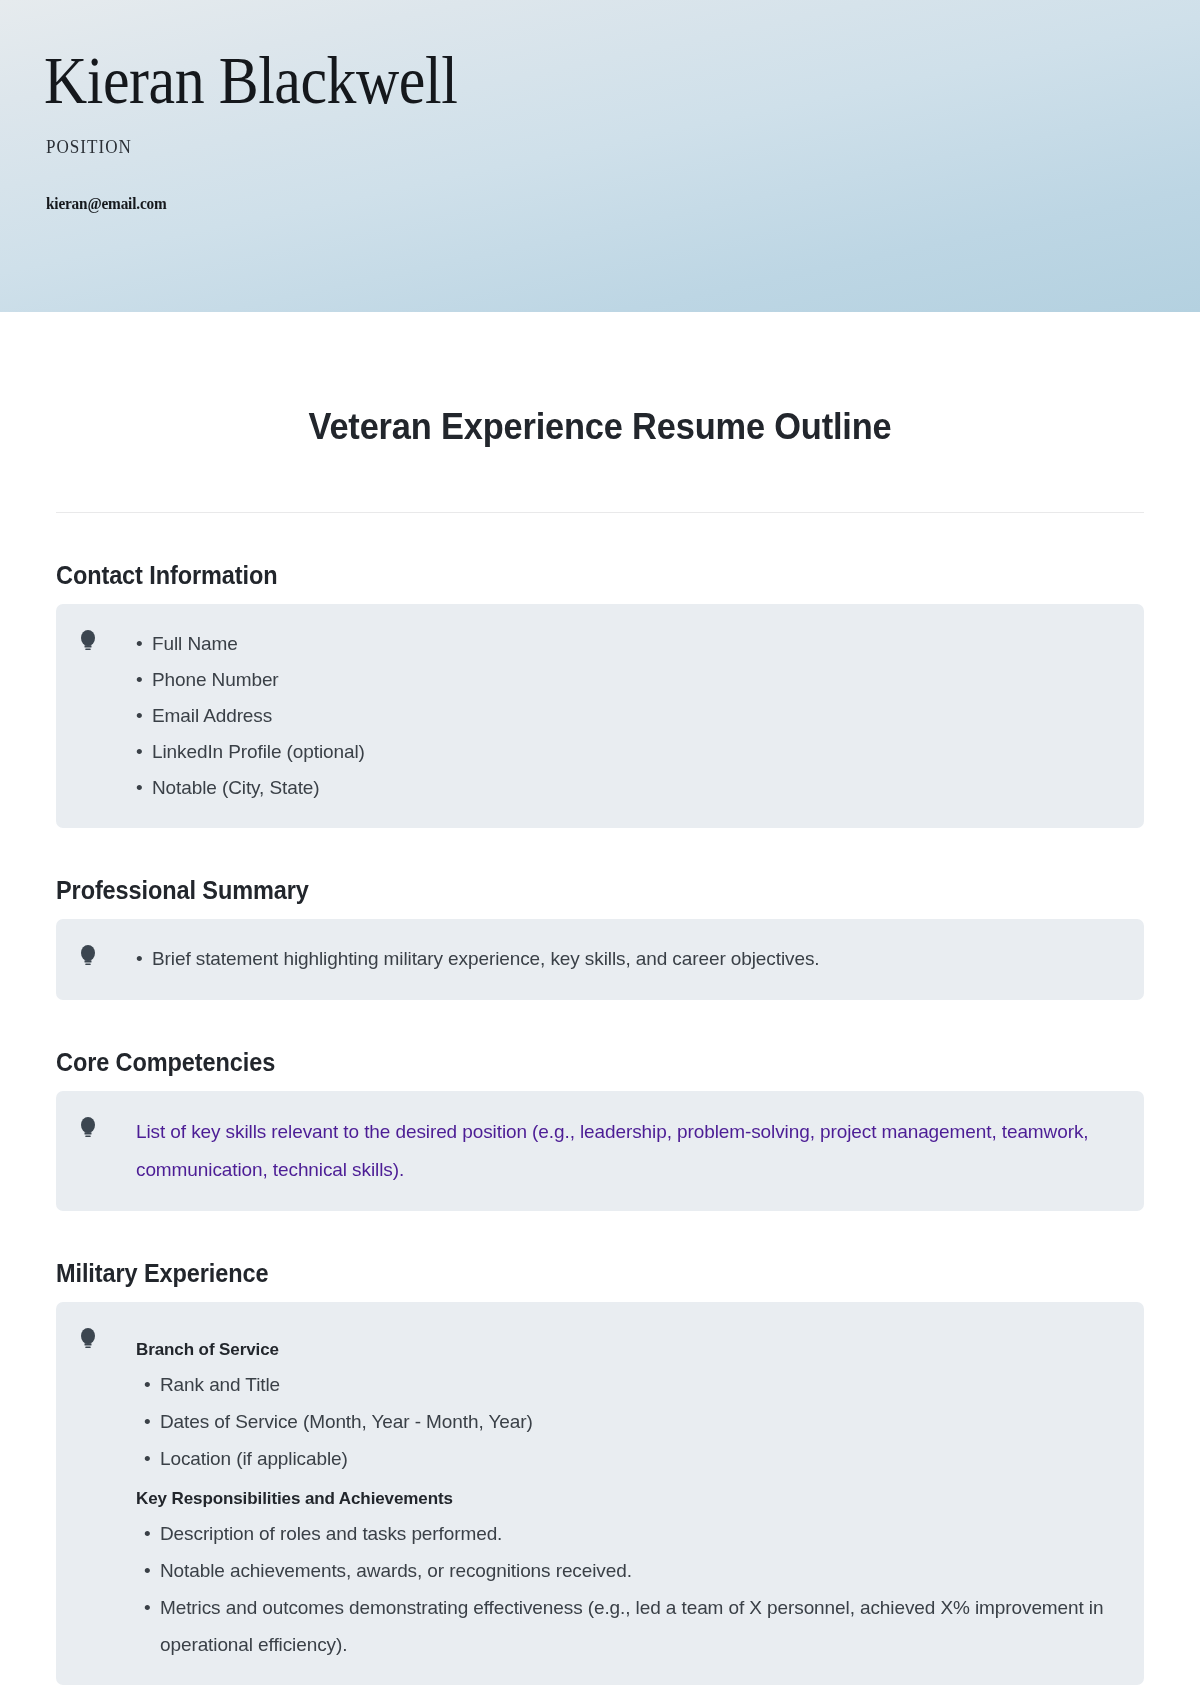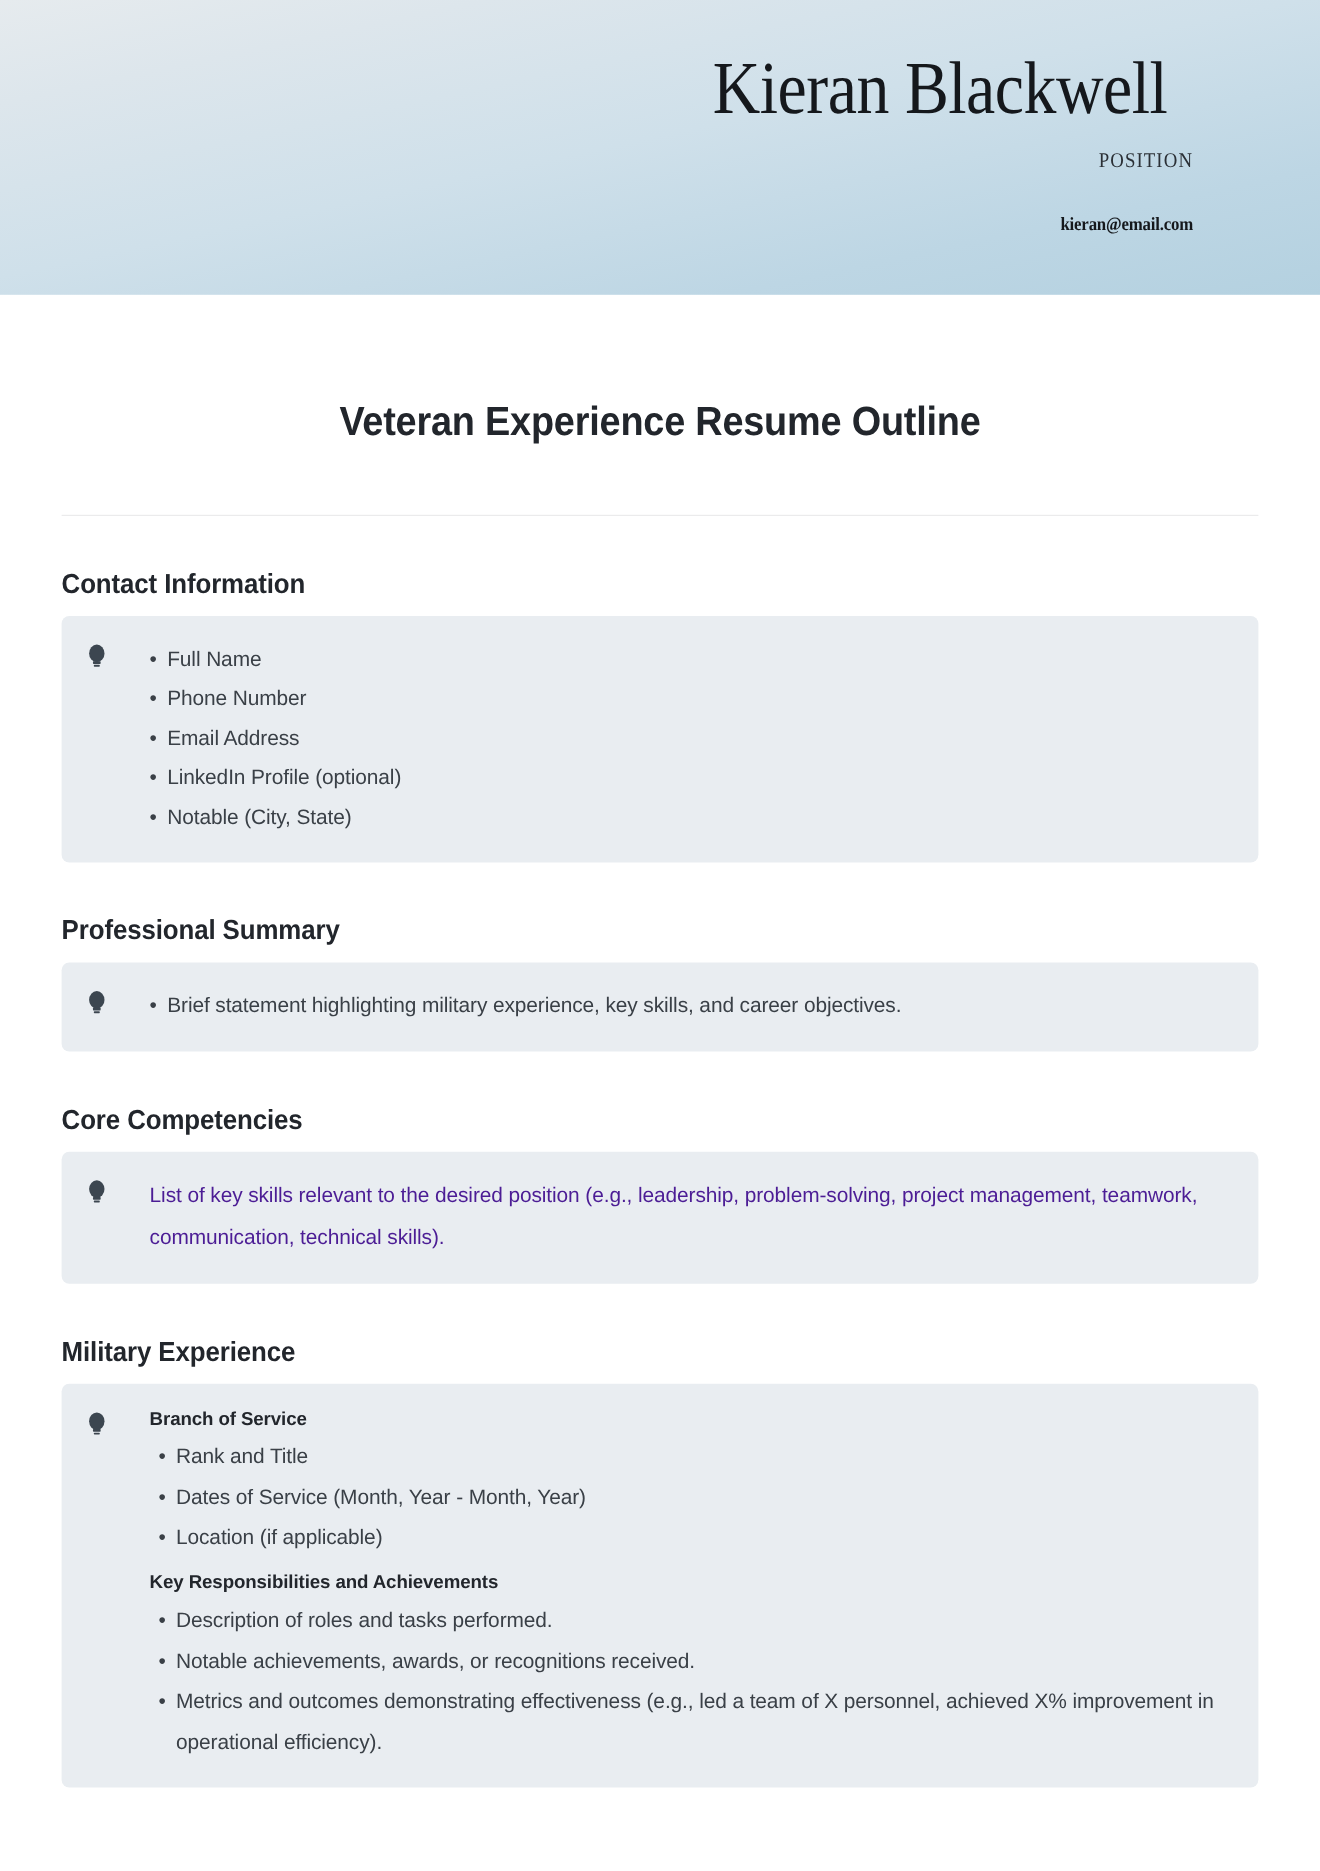--- a/index.html
+++ b/index.html
@@ -13,24 +13,23 @@
     min-height: 1701px;
     font-family: "Liberation Sans", sans-serif;
     color: #2f3640;
     overflow: hidden;
   }
 
   
   .resume-header {
     position: relative;
     width: 1200px;
-    height: 268px;
+    height: 312px;
     background: linear-gradient(168deg, #e6ebee 0%, #dde6ec 18%, #cfe0ea 48%, #bdd6e4 78%, #b4d1e0 100%);
     overflow: hidden;
-    text-align: right;
   }
   .resume-header .hdr-inner {
     padding: 46px 0 0 44px;
   }
   .person-name {
     font-family: "Liberation Serif", "DejaVu Serif", serif;
     font-size: 68px;
     line-height: 1.0;
     font-weight: 400;
     letter-spacing: -0.5px;
@@ -140,21 +139,21 @@
     line-height: 2.0;
     color: #4c1d95;
     margin: 0;
     padding-left: 0;
     letter-spacing: -0.1px;
   }
   .sub-heading {
     font-size: 17px;
     font-weight: 700;
     color: #22262c;
-    margin: 0 0 6px 0;
+    margin: 16px 0 6px 0;
     letter-spacing: -0.1px;
   }
   .sub-heading.spaced { margin-top: 12px; }
   ul.bullets.indented { margin-left: 8px; margin-top: 4px; }
   ul.bullets.indented li { line-height: 1.95; }
   .spacer-bottom { height: 0px; }
 </style>
 </head>
 <body>
 

